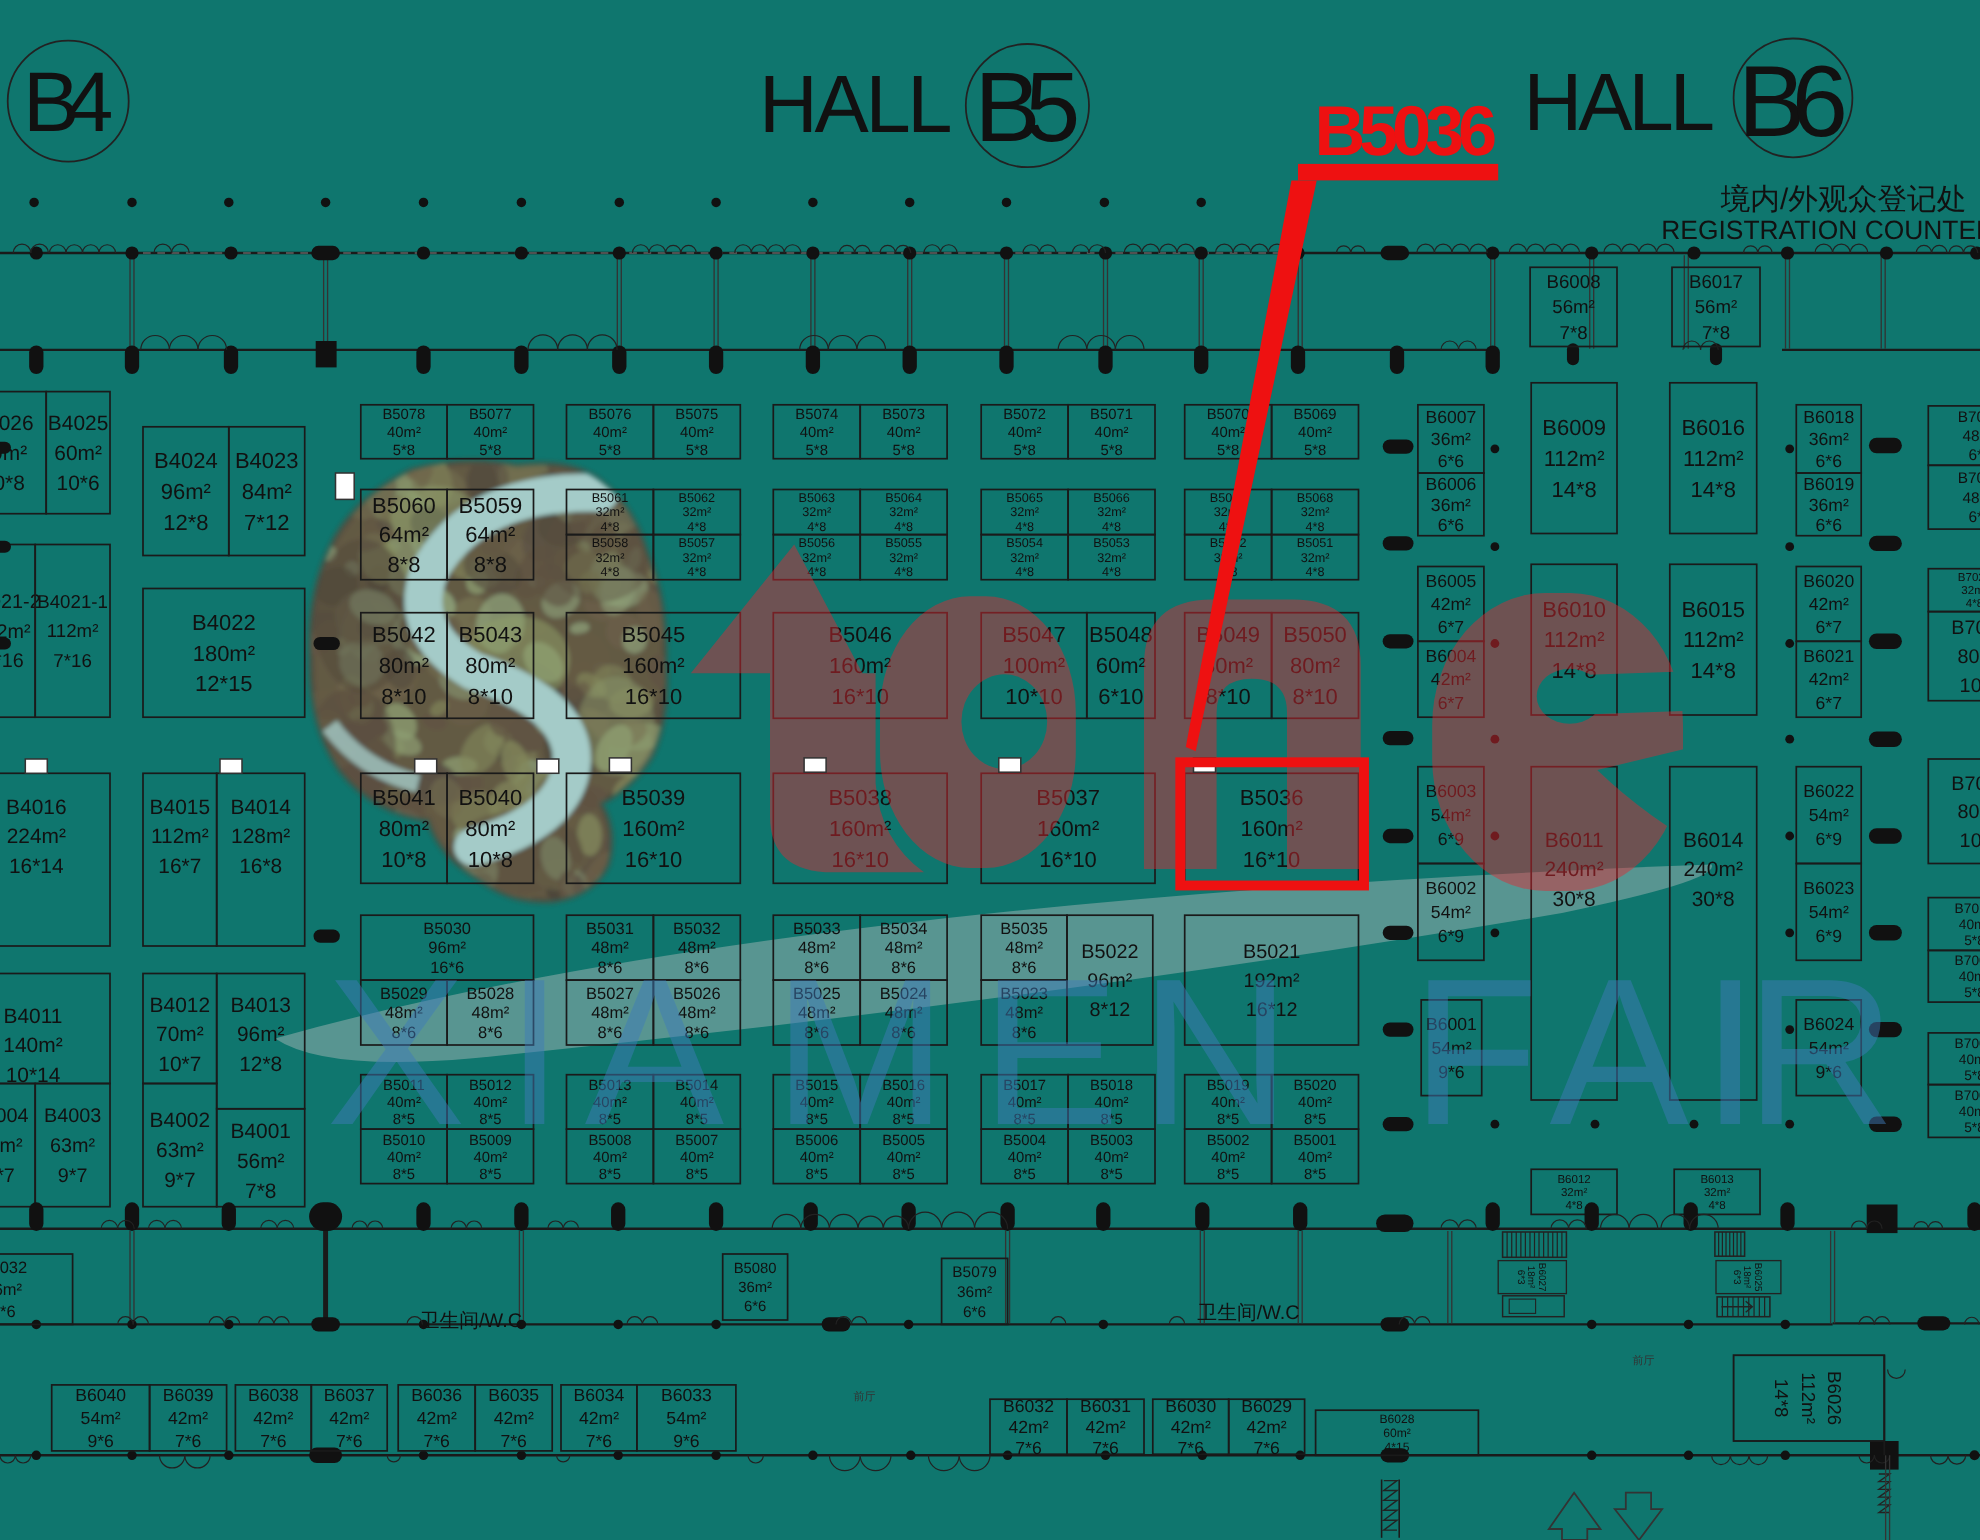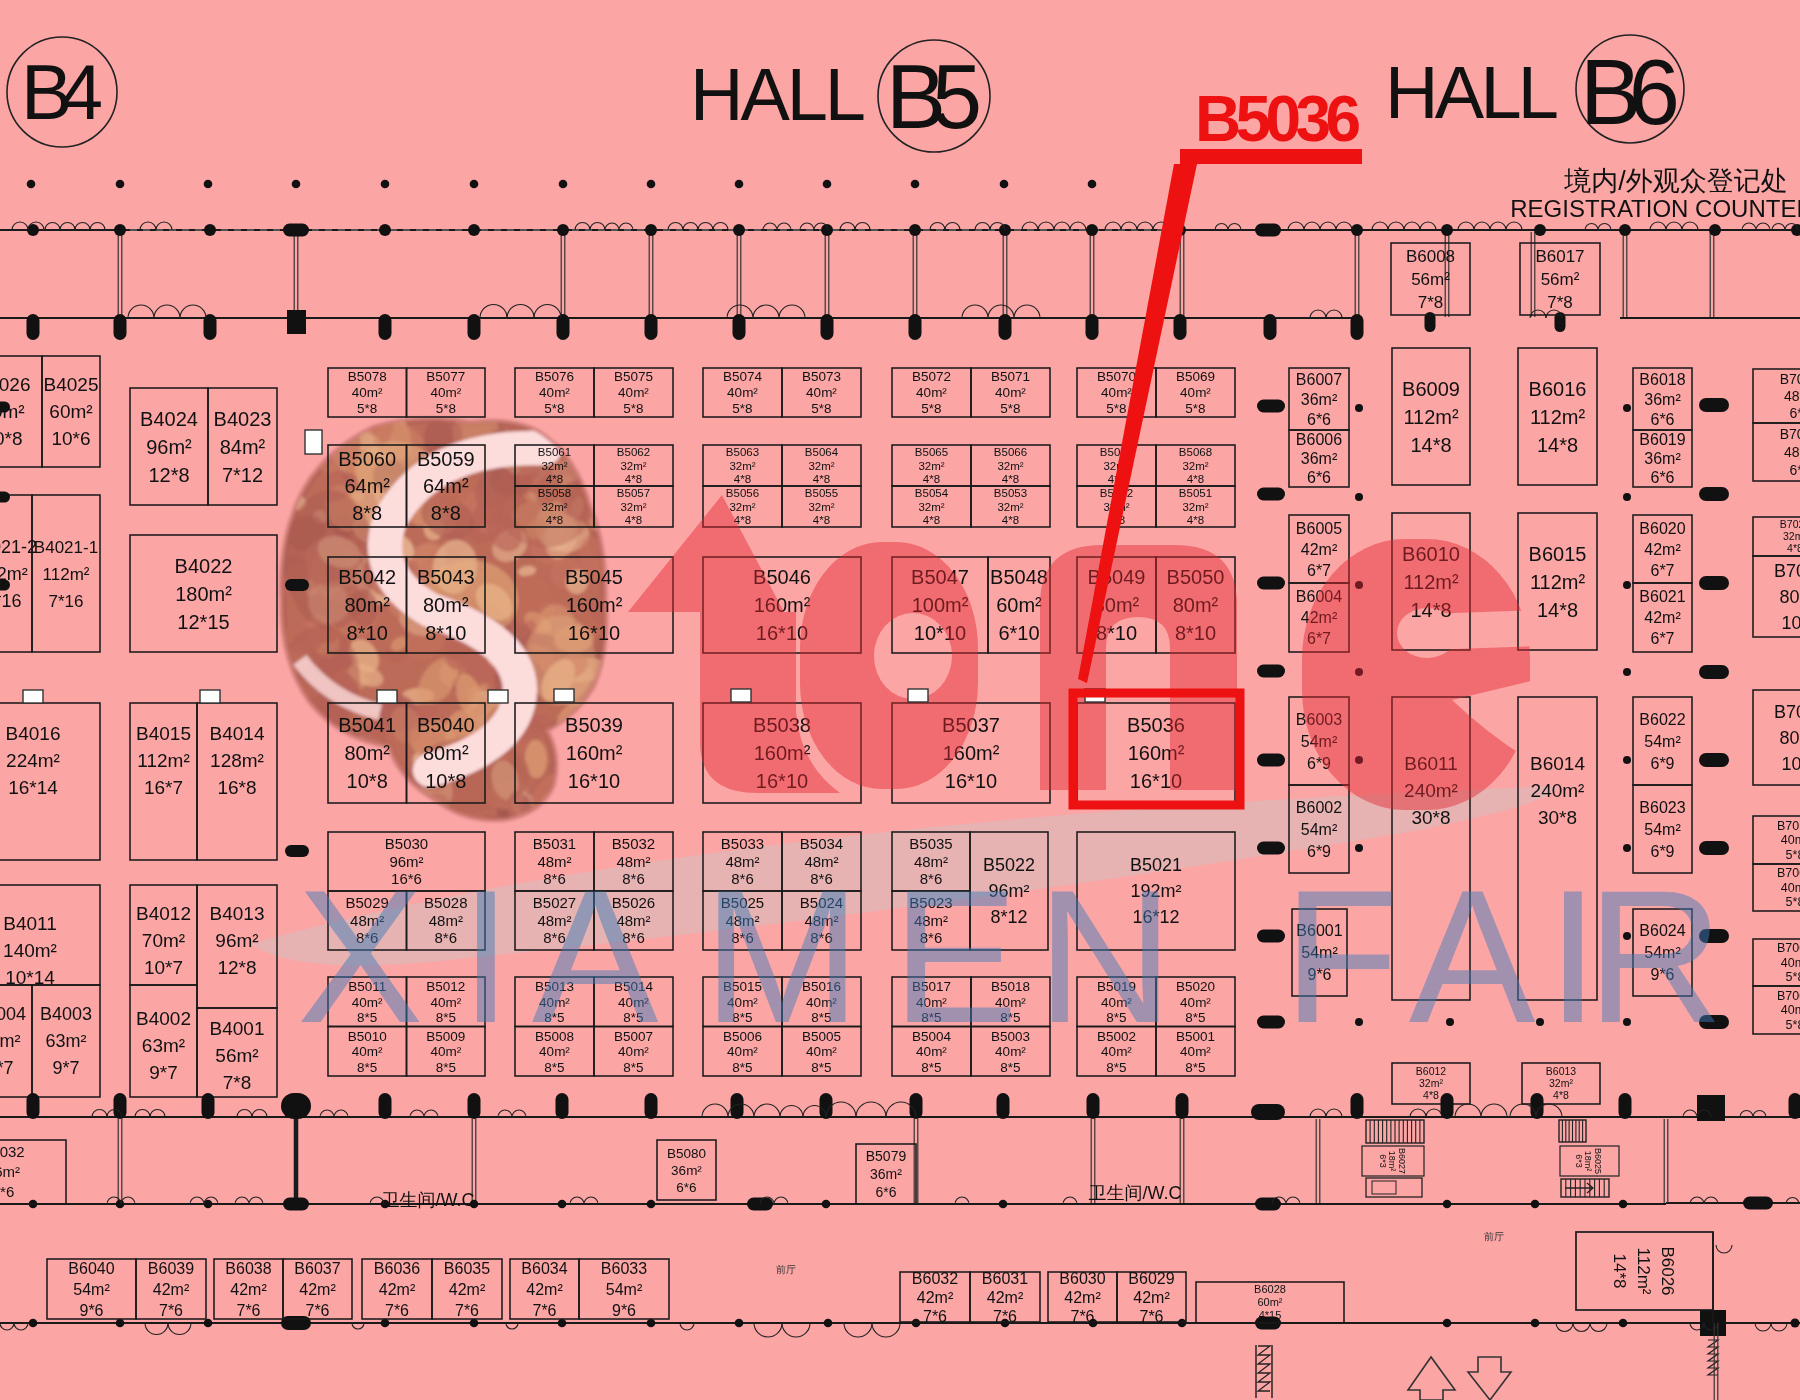--- a/index.html
+++ b/index.html
@@ -1,17 +1,17 @@
 <!DOCTYPE html>
 <html><head>
 <meta charset="utf-8">
 <title>Hall plan</title>
 <style>
 html,body{margin:0;padding:0;background:#ffffff;}
-#plan{position:relative;width:1800px;height:1400px;overflow:hidden;background:#fca5a5;
+#plan{position:relative;width:1800px;height:1400px;overflow:hidden;background:#0f766e;
 font-family:"Liberation Sans",sans-serif;}
 svg text{font-family:"Liberation Sans",sans-serif;}
 </style>
 </head>
 <body>
 
 <div id="plan">
 <svg width="1800" height="1400" viewBox="0 0 1800 1400">
 <g>
         <circle cx="62" cy="92" r="55" fill="none" stroke="#222" stroke-width="1.6"></circle>

